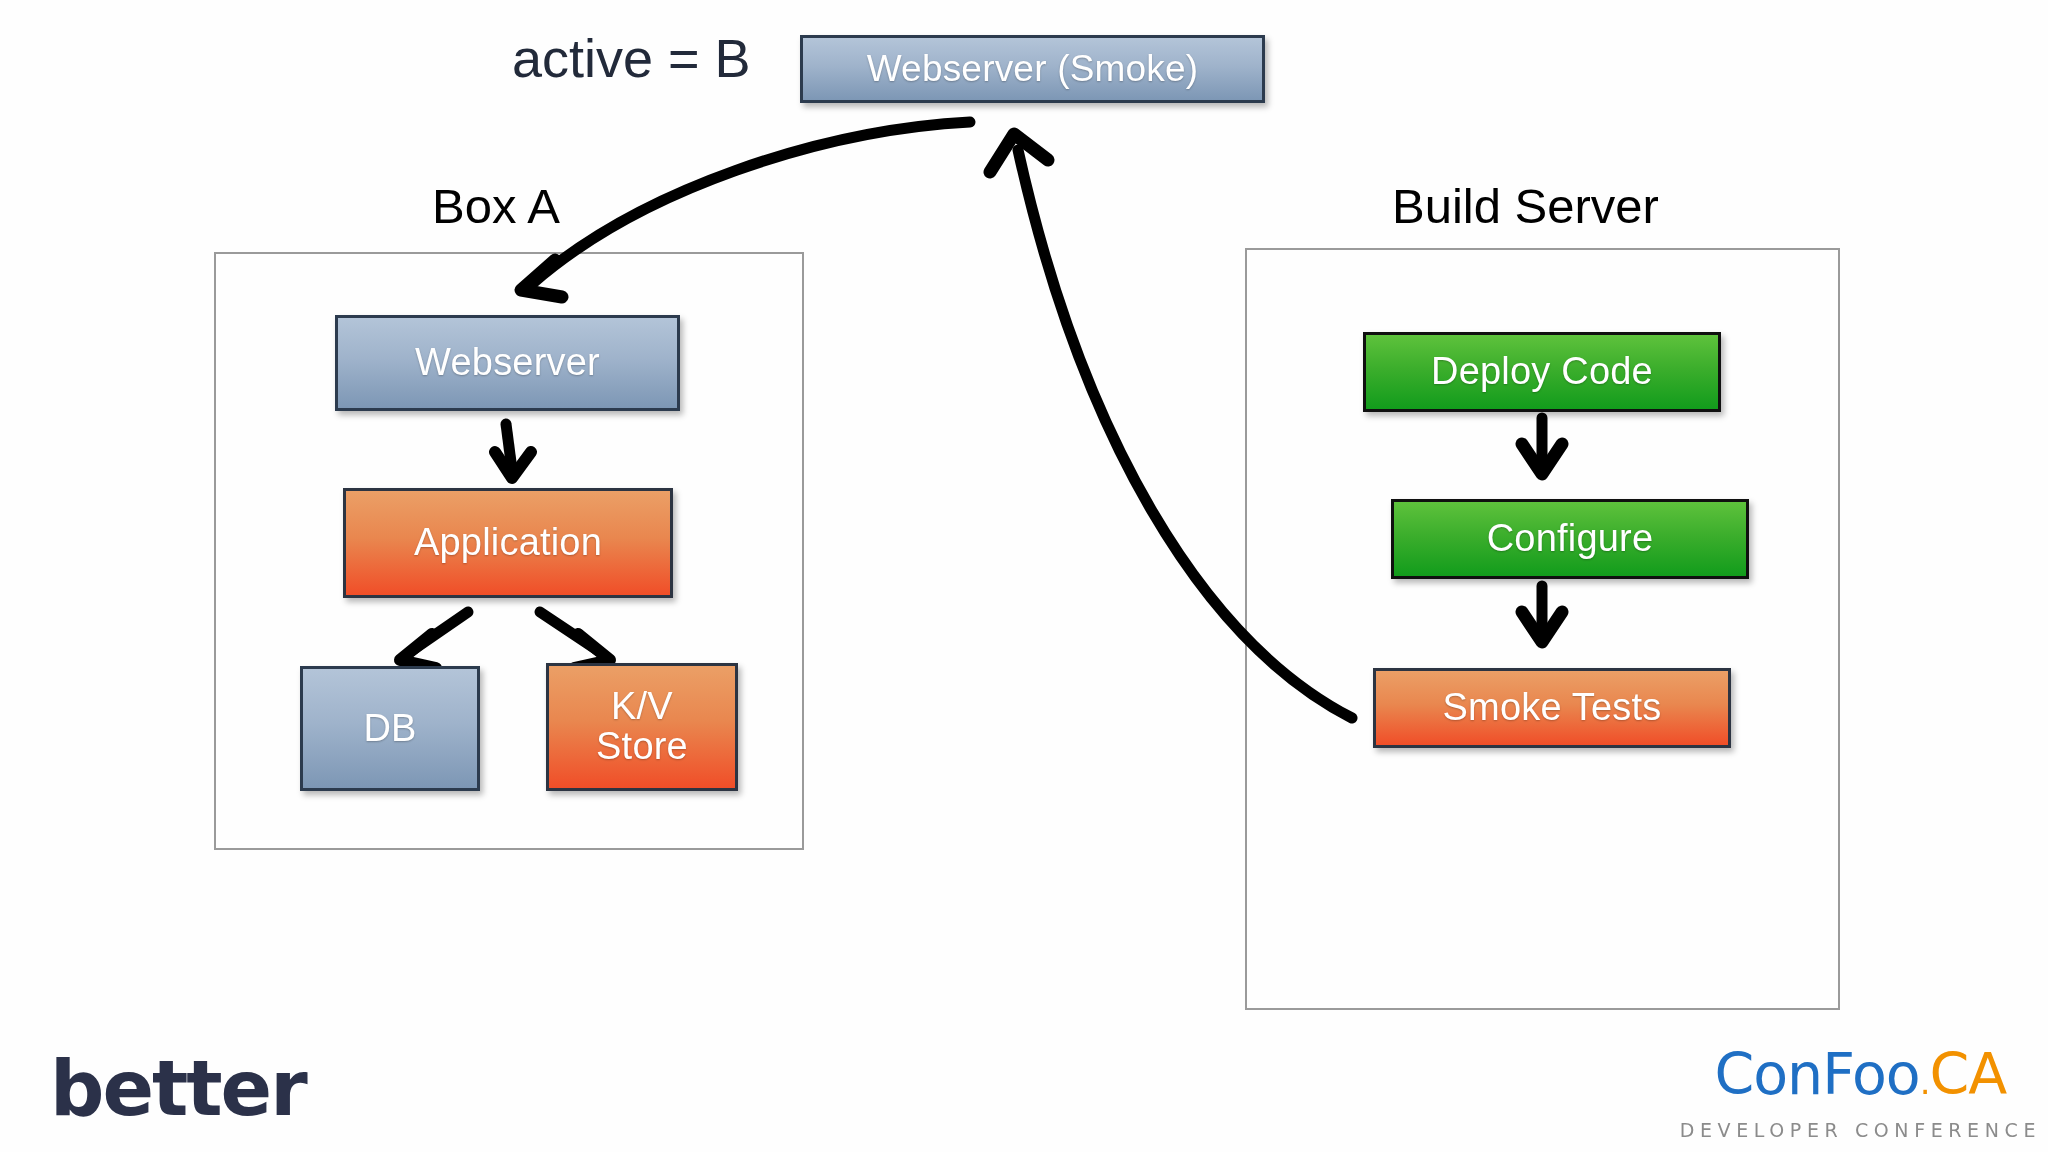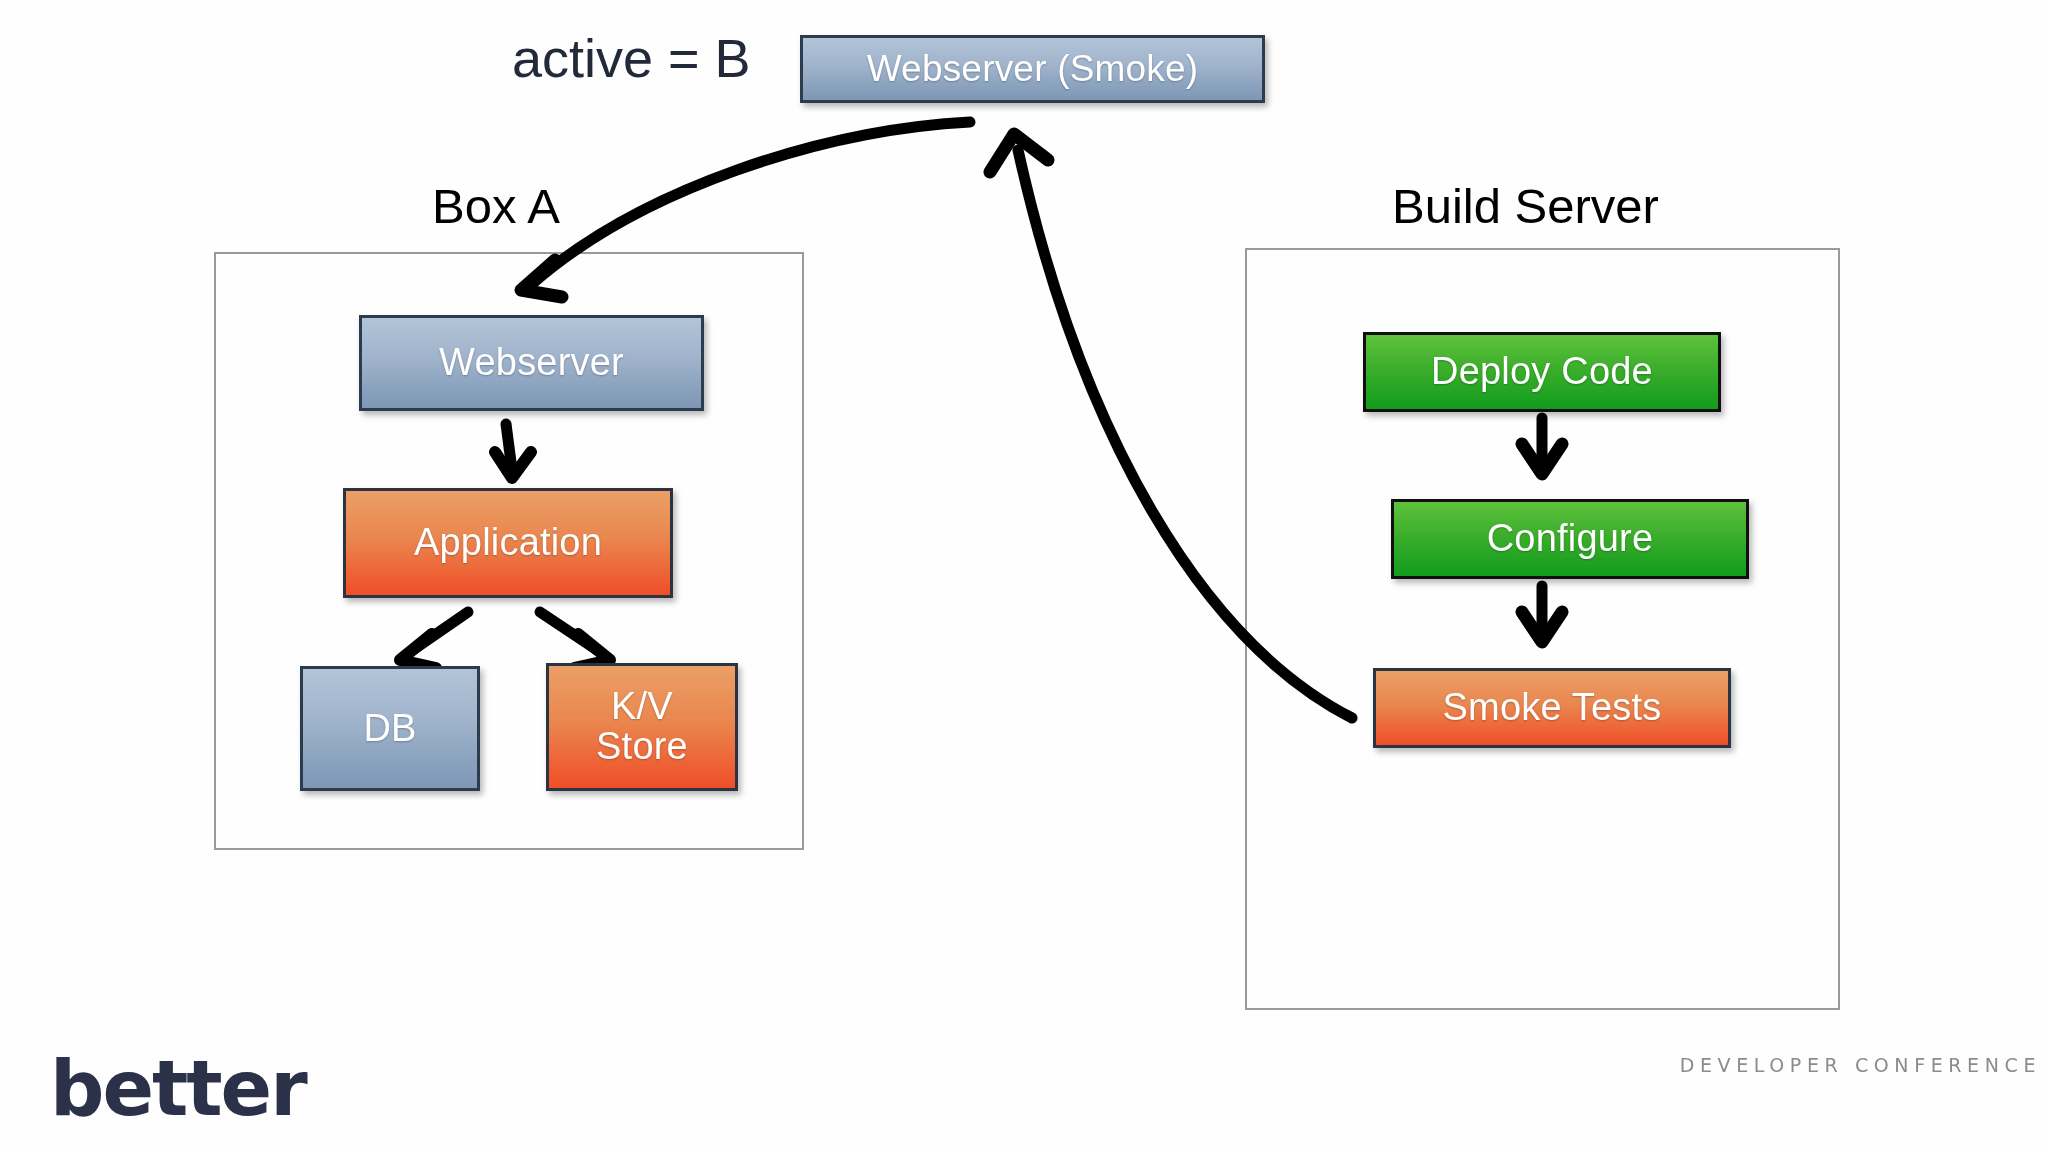--- a/index.html
+++ b/index.html
@@ -114,40 +114,40 @@
     line-height: 1;
   }
   .confoo-blue { color: #1f6fc4; }
   .confoo-dot  { color: #f29100; font-size: 34px; }
   .confoo-ca   { color: #f29100; }
   .confoo-sub {
     font-family: "DejaVu Sans", sans-serif;
     font-size: 19px;
     letter-spacing: 5.6px;
     color: #8b8b8b;
-    margin-top: 8px;
+    margin-top: 16px;
     text-align: center;
   }
 </style>
 </head>
 <body>
 
 <div class="stage">
 
   <div class="free-text" style="left:512px; top:27px; font-size:54px;">active = B</div>
 
   <div class="node blue" style="left:800px; top:35px; width:465px; height:68px; font-size:37px;">
     <span>Webserver (Smoke)</span>
   </div>
 
   <div class="container-label" style="left:432px; top:178px; font-size:49px;">Box A</div>
 
   <div class="container-box" style="left:214px; top:252px; width:590px; height:598px;"></div>
 
-  <div class="node blue" style="left:335px; top:315px; width:345px; height:96px; font-size:38px;margin-left:24px;">
+  <div class="node blue" style="left:335px; top:315px; width:345px; height:96px; font-size:38px;">
     <span>Webserver</span>
   </div>
 
   <div class="node orange" style="left:343px; top:488px; width:330px; height:110px; font-size:38px;">
     <span>Application</span>
   </div>
 
   <div class="node blue" style="left:300px; top:666px; width:180px; height:125px; font-size:38px;">
     <span>DB</span>
   </div>
@@ -207,16 +207,19 @@
 
     <g>
       <path d="M 1542,586 L 1542,630" fill="none" stroke="#000000" stroke-width="11" stroke-linecap="round"></path>
       <path d="M 1522,612 L 1542,642 L 1562,612" fill="none" stroke="#000000" stroke-width="13" stroke-linecap="round" stroke-linejoin="round"></path>
     </g>
   </svg>
 
   <div class="better-logo">better</div>
 
   <div class="confoo-logo">
+    <div class="confoo-word">
+      <span class="confoo-blue">ConFoo</span><span class="confoo-dot">.</span><span class="confoo-ca">CA</span>
+    </div>
     <div class="confoo-sub">DEVELOPER CONFERENCE</div>
   </div>
 
 </div>
 
 </body></html>

